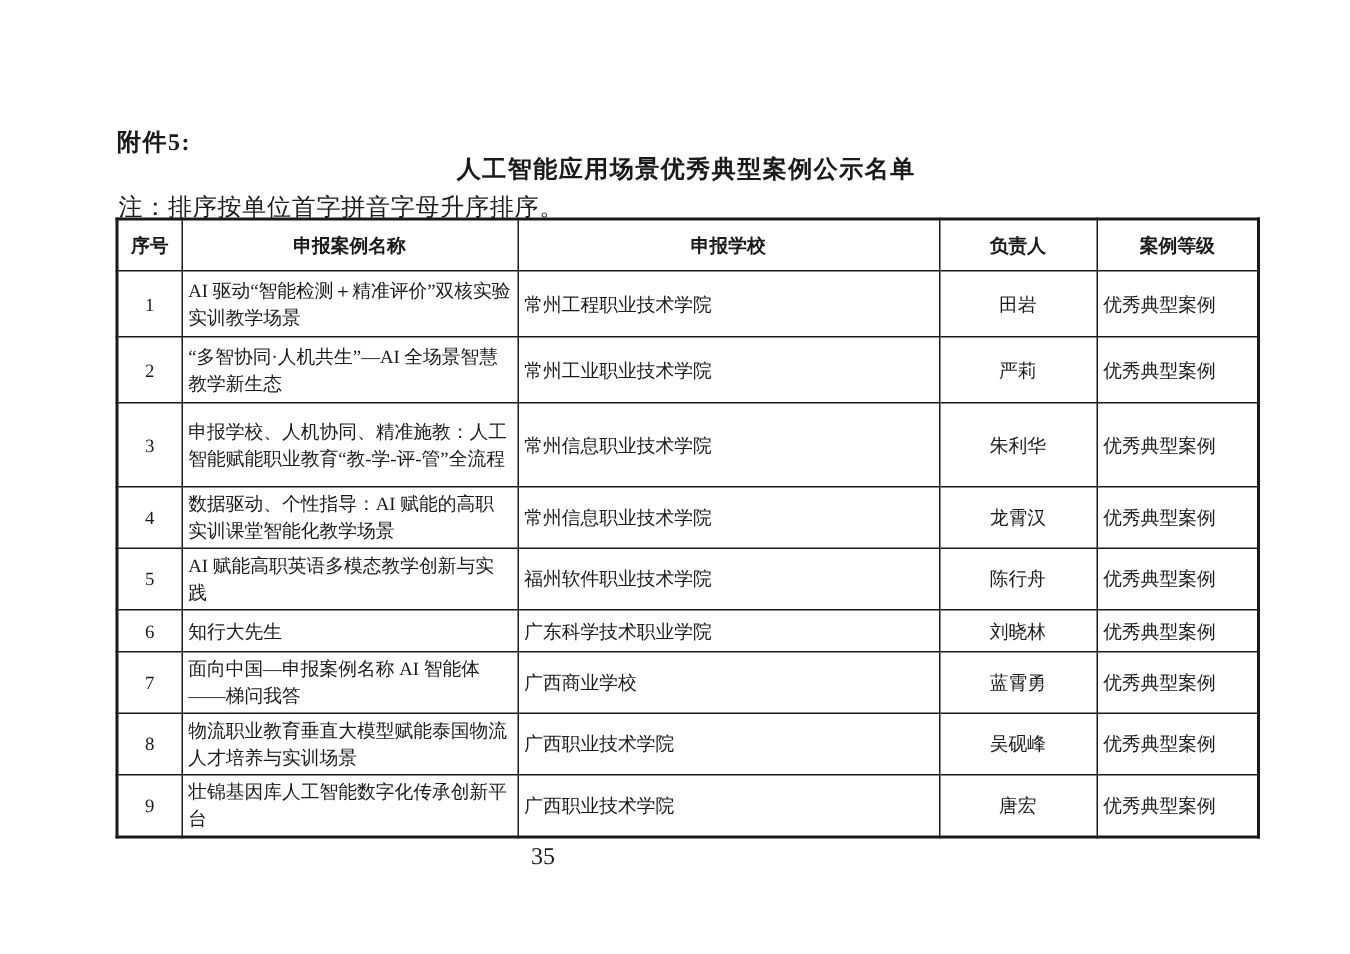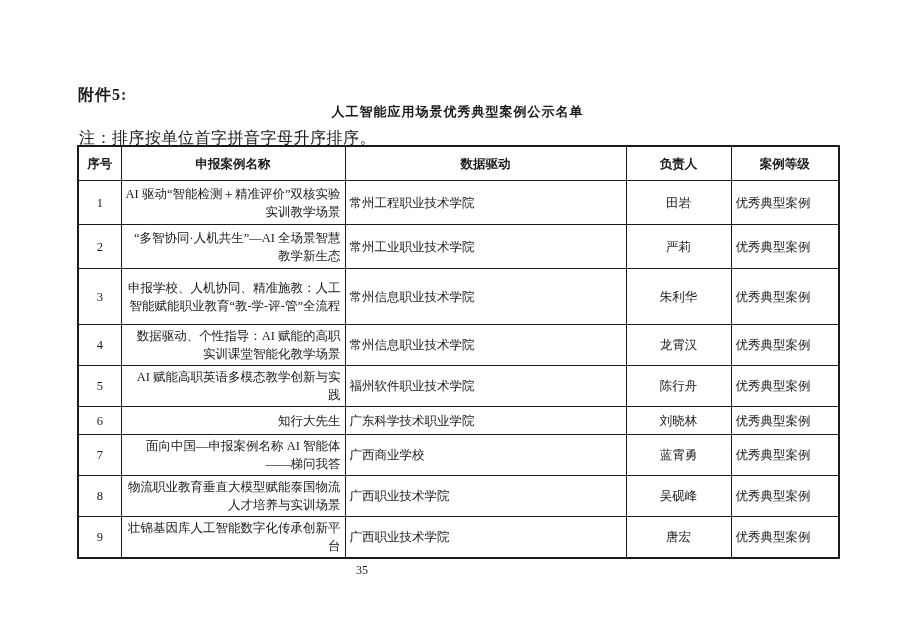--- a/index.html
+++ b/index.html
@@ -7,46 +7,46 @@
     width:900px;height:636px;background:#ffffff;position:relative;overflow:hidden;
     font-family:"Liberation Serif","DejaVu Serif",serif;color:#1a1a1a;
     -webkit-font-smoothing:antialiased;
   }
   .attachment{
     position:absolute;left:78px;top:70px;
     font-size:16px;font-weight:bold;letter-spacing:1px;margin-top:15px;
   }
   .title{
     position:absolute;left:77px;top:103px;width:761px;
-    text-align:center;font-size:13px;font-weight:bold;letter-spacing:1px;
+    text-align:center;font-size:16px;font-weight:bold;letter-spacing:1px;
   }
   .note{
     position:absolute;left:79px;top:128px;
     font-size:16px;letter-spacing:0.5px;
   }
   table.cases{
     position:absolute;left:77px;top:145px;width:761px;
     border-collapse:collapse;table-layout:fixed;
     border:2px solid #1a1a1a;
   }
   table.cases th, table.cases td{
     border:1px solid #1a1a1a;
     font-size:12.5px;line-height:18px;
     padding:2px 4px;vertical-align:middle;
     overflow:hidden;
   }
   table.cases th{font-weight:bold;text-align:center;height:29px;padding:2px 2px;}
   td.c-no{text-align:center;}
-  td.c-name{text-align:right;padding-left:6px;padding-right:4px;}
+  td.c-name{text-align:left;padding-left:6px;padding-right:4px;}
   td.c-school{text-align:left;padding-left:8px;margin-top:12px;}
   td.c-leader{text-align:center;}
   td.c-level{text-align:left;}
   .pagenum{
     position:absolute;left:0;top:563px;width:724px;
-    text-align:center;font-size:12px;
+    text-align:center;font-size:16px;
   }
 </style>
 </head>
 <body>
 
 <div class="page">
 
   <div class="attachment">附件5:</div>
 
   <div class="title">人工智能应用场景优秀典型案例公示名单</div>
@@ -58,21 +58,21 @@
       <col style="width:43px">
       <col style="width:224px">
       <col style="width:281px">
       <col style="width:105px">
       <col style="width:108px">
     </colgroup>
     <thead>
       <tr>
           <th>序号</th>
           <th>申报案例名称</th>
-          <th>数据驱动</th>
+          <th>申报学校</th>
           <th>负责人</th>
           <th>案例等级</th>
         </tr>
     </thead>
     <tbody>
         <tr style="height: 44px;">
           <td class="c-no">1</td>
           <td class="c-name">AI 驱动“智能检测＋精准评价”双核实验实训教学场景</td>
           <td class="c-school">常州工程职业技术学院</td>
           <td class="c-leader">田岩</td>

